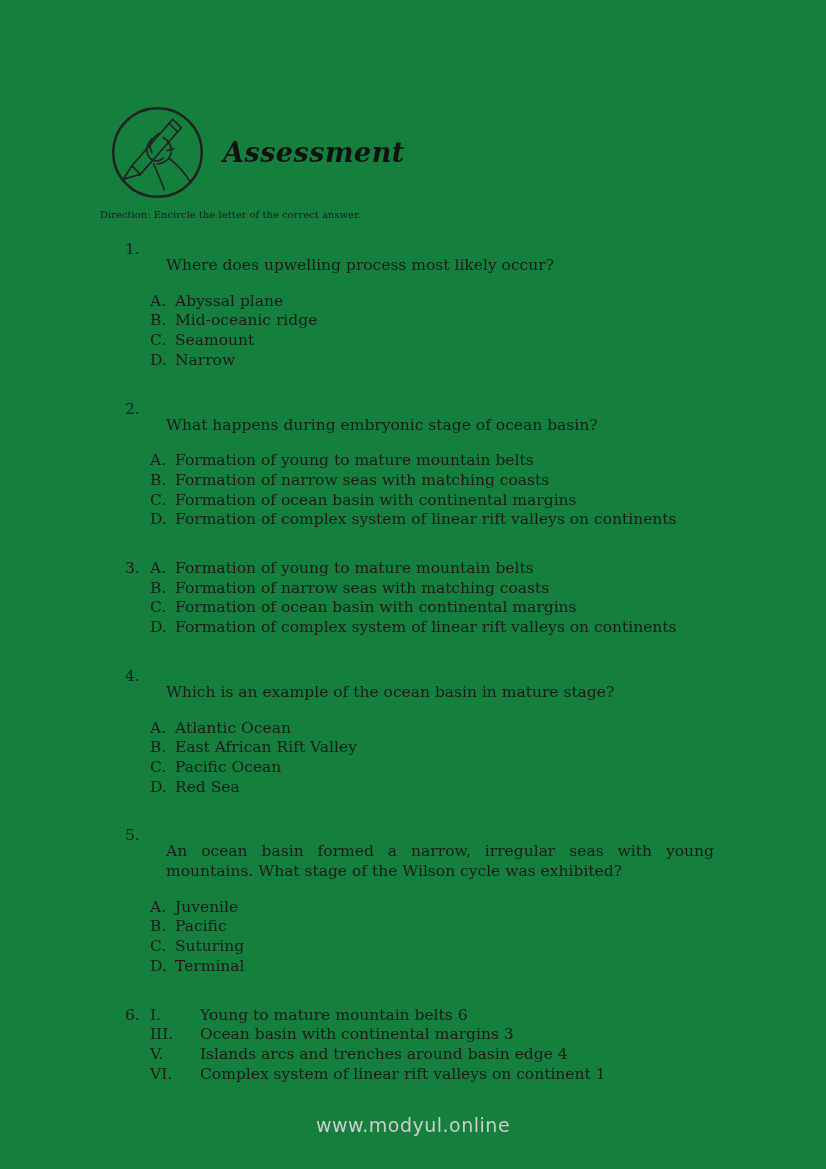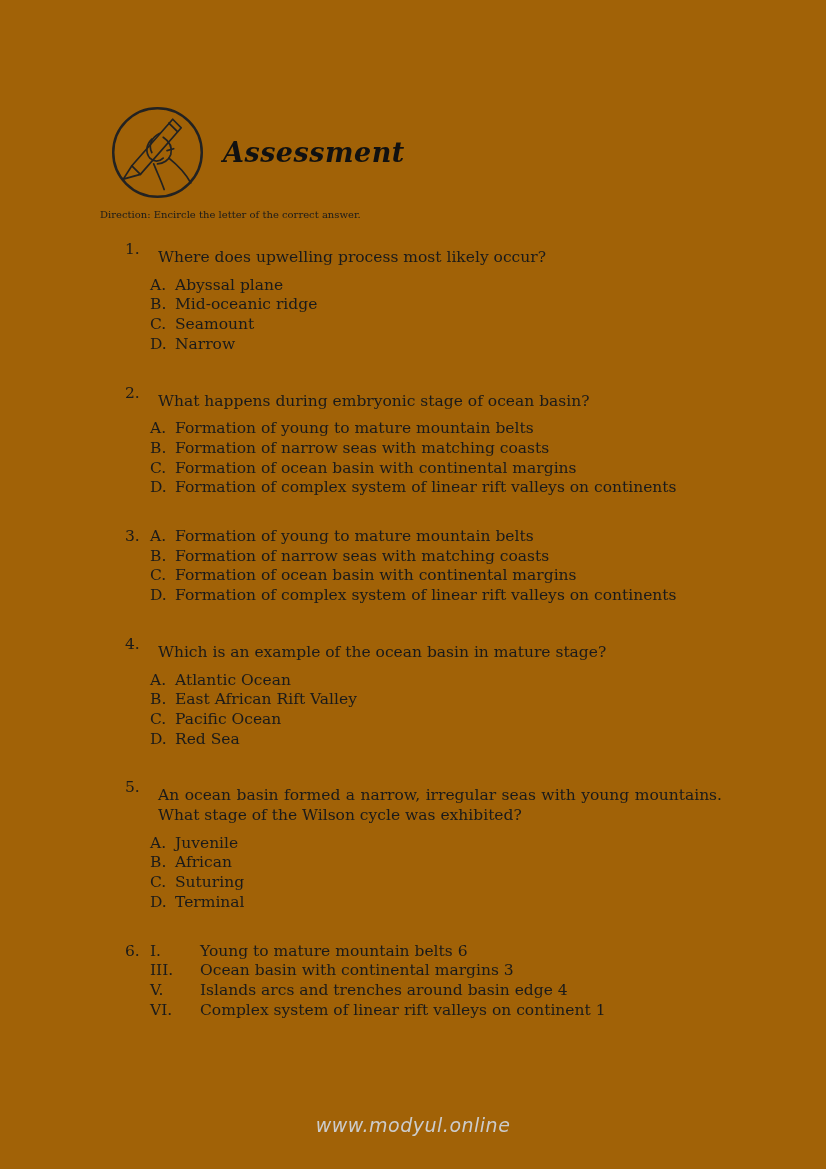--- a/index.html
+++ b/index.html
@@ -4,21 +4,21 @@
 <style>
   html, body {
     margin: 0;
     padding: 0;
     background: #ffffff;
   }
   .page {
     position: relative;
     width: 826px;
     height: 1169px;
-    background: #a16207;
+    background: #15803d;
     box-sizing: border-box;
     padding: 105px 96px 0 100px;
     font-family: "DejaVu Serif", serif;
     color: #1a1a1a;
     overflow: hidden;
   }
   .assess-header {
     display: flex;
     align-items: center;
     margin-left: 10px;
@@ -57,41 +57,40 @@
     font-size: 15.5px;
     line-height: 19.7px;
   }
   .q-num {
     display: block;
   }
   .q-body {
     display: block;
   }
   .q-text {
-    margin: 8px;
+    margin: 16px;
     text-align: justify;
   }
   .option {
     display: grid;
     grid-template-columns: 25px 1fr;
   }
   .option.roman {
     grid-template-columns: 50px 1fr;
   }
   .watermark {
     position: absolute;
     left: 0;
     right: 0;
     top: 1114px;
     text-align: center;
     font-family: "DejaVu Sans", sans-serif;
     font-size: 19px;
     color: #cccccc;
     letter-spacing: 0.5px;
-    font-style: italic;
   }
   .icon-circle svg {
     display: block;
   }
 </style>
 </head>
 <body>
 
 <div class="page">
 
@@ -237,21 +236,21 @@
     <div class="q-body">
       <p class="q-text">An ocean basin formed a narrow, irregular seas with young mountains. What stage of the Wilson cycle was exhibited?</p>
       <div class="options">
   <div class="option">
     <span class="opt-label">A.</span>
     <span class="opt-text">Juvenile</span>
   </div>
 
   <div class="option">
     <span class="opt-label">B.</span>
-    <span class="opt-text">African</span>
+    <span class="opt-text">Pacific</span>
   </div>
 
   <div class="option">
     <span class="opt-label">C.</span>
     <span class="opt-text">Suturing</span>
   </div>
 
   <div class="option">
     <span class="opt-label">D.</span>
     <span class="opt-text">Terminal</span>

